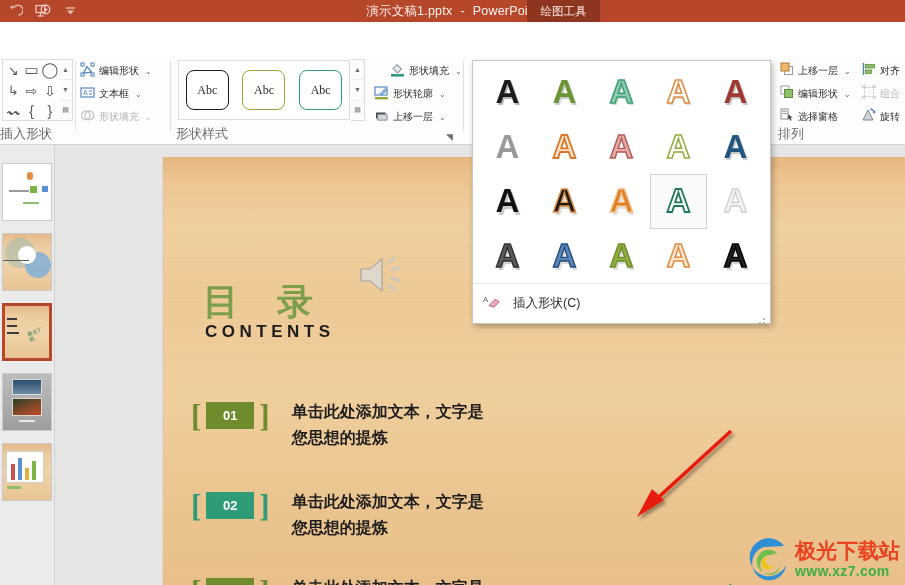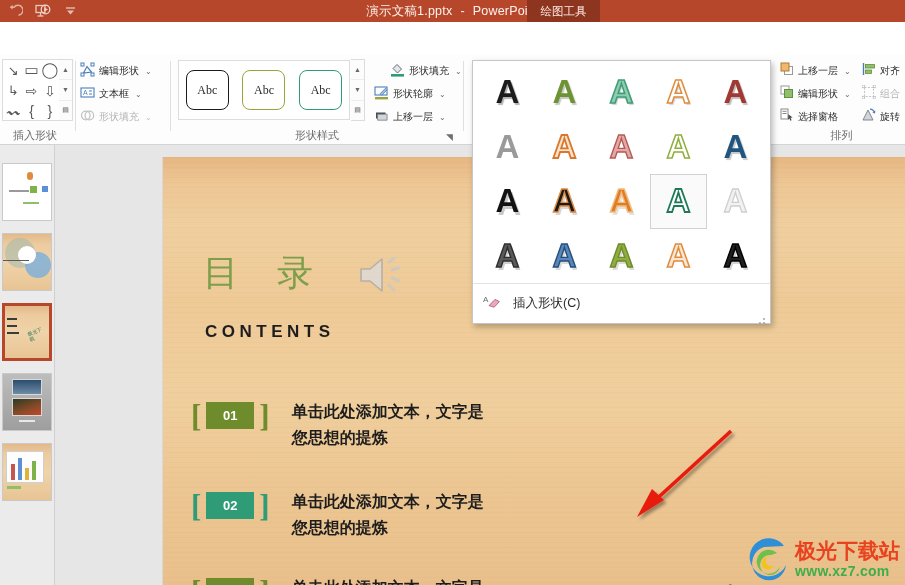--- a/index.html
+++ b/index.html
@@ -47,22 +47,22 @@
   .tellme { display: flex; align-items: center; gap: 7px; height: 33px; padding-left: 16px; }
   .tellme-text { color: #fbe8e3; font-size: 12.5px; white-space: nowrap; }
 
   
   .ribbon {
     position: absolute; left: 0; top: 55px; width: 905px; height: 90px;
     background: #fdfdfd; border-bottom: 1px solid #d4d4d4;
   }
   .grp { position: absolute; top: 0; height: 90px; }
   .grp-label {
-    position: absolute; bottom: 2px; width: 100%; text-align: center;
-    font-size: 11px; color: #6b6b6b; white-space: nowrap;
+    position: absolute; bottom: 2px; width: 100%; text-align: left;
+    font-size: 13px; color: #6b6b6b; white-space: nowrap;
   }
   .grp-sep { position: absolute; top: 6px; width: 1px; height: 70px; background: #e0e0e0; }
 
   
   .shapegal {
     position: absolute; left: 2px; top: 4px; width: 58px; height: 62px;
     border: 1px solid #dcdcdc; background: #fff; overflow: hidden;
   }
   .shapegal-row { display: flex; height: 20.6px; align-items: center; padding-left: 1px; }
   .shapegal-row span { width: 19px; text-align: center; color: #5a5a5a; }
@@ -145,22 +145,22 @@
     background: #e6e6e6;
   }
   .slide {
     position: absolute; left: 107px; top: 12px; width: 743px; height: 428px;
     background:
       repeating-linear-gradient(180deg, rgba(190,140,80,.055) 0px, rgba(190,140,80,.055) 1px, rgba(255,255,255,0) 1px, rgba(255,255,255,0) 5px),
       linear-gradient(180deg,#e6b782 0%,#edc694 6%,#f0cf9f 16%,#eeca97 34%,#f0cf9e 56%,#ecc692 78%,#e9c08b 100%);
     border-left: 1px solid #d8d8d8; overflow: hidden;
   }
   .slide-title {
-    position: absolute; left: 40px; top: 92px;
-    font-family: "Liberation Sans", sans-serif; font-size: 36px; font-weight: normal;
+    position: absolute; left: 40px; top: 121px;
+    font-family: "Liberation Sans", sans-serif; font-size: 36px; font-weight: bold;
     color: #7d9e4a; letter-spacing: 14px;
   }
   .slide-sub {
     position: absolute; left: 42px; top: 165px;
     font-family: "Liberation Sans", sans-serif; font-size: 17px; font-weight: bold;
     color: #1d1d1d; letter-spacing: 4.5px;
   }
   .audio-ico { position: absolute; left: 193px; top: 95px; opacity: .78; }
 
   .toc-item { position: absolute; left: 28px; width: 400px; display: flex; align-items: flex-start; }

